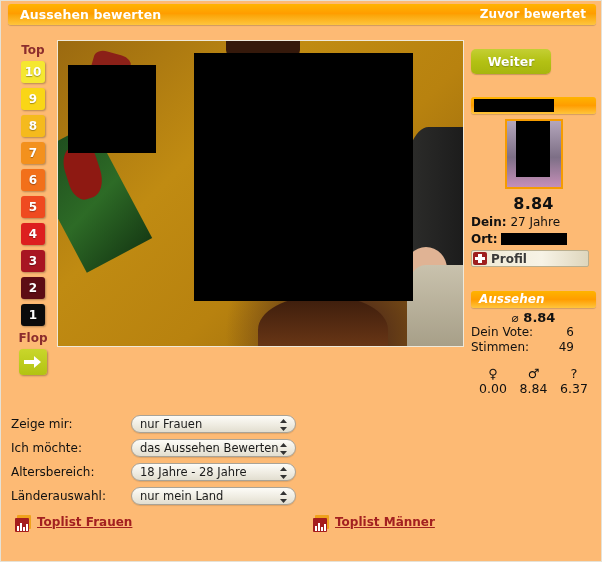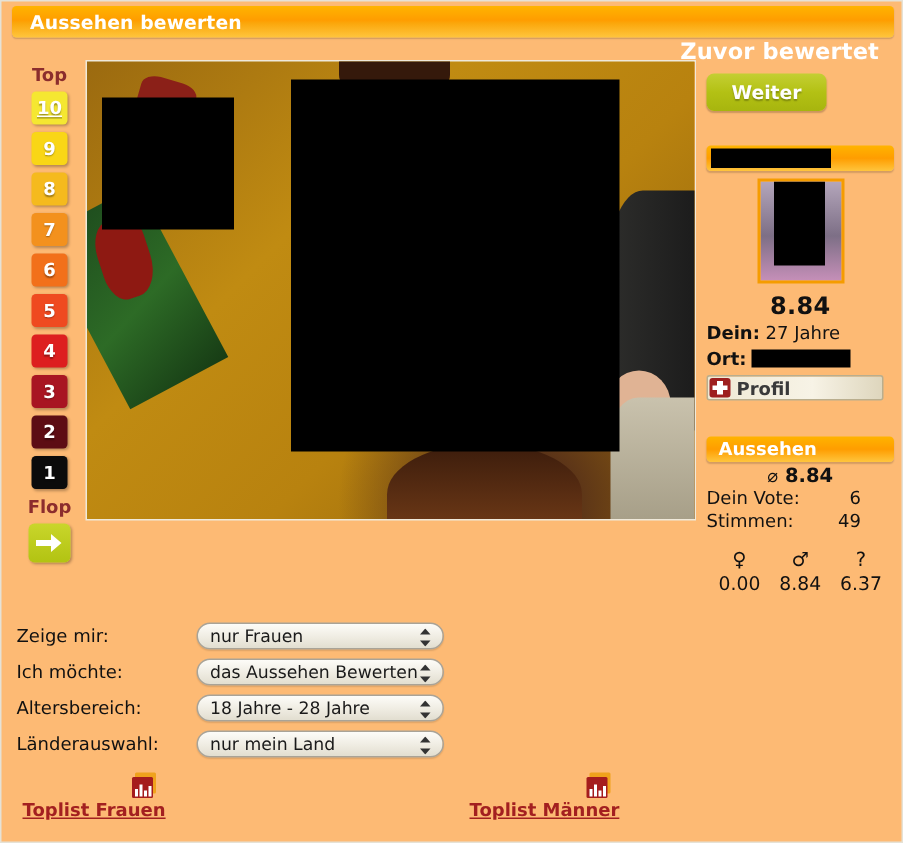--- a/index.html
+++ b/index.html
@@ -39,25 +39,24 @@
     top: 3px;
     font-size: 12.5px;
     font-weight: bold;
     color: #ffffff;
     letter-spacing: .1px;
   }
   .topbar-right {
     position: absolute;
     right: 10px;
     top: 3px;
-    font-size: 15px;
+    font-size: 12px;
     font-weight: bold;
     color: #ffffff;
     letter-spacing: .1px;
-    margin-top: 18px;
   }
 
   
   .rail {
     position: absolute;
     left: 8px;
     top: 42px;
     width: 48px;
     text-align: center;
   }
@@ -280,20 +279,21 @@
     border-radius: 3px;
     background: linear-gradient(to bottom, #ffb400 0%, #ff9d00 50%, #ffc53d 100%);
     box-shadow: 0 1px 1px rgba(0,0,0,0.16);
   }
   .secbar span {
     display: block;
     padding: 1px 0 0 8px;
     font-size: 12px;
     font-weight: bold;
     color: #ffffff;
+    font-style: italic;
   }
   .avg-row {
     text-align: center;
     font-size: 13px;
     font-weight: bold;
     margin-top: 2px;
     color: #111;
   }
   .avg-row .oslash { font-weight: normal; font-size: 12px; }
   .stat-row {
@@ -335,21 +335,21 @@
     position: absolute;
     left: 8px; top: 1px;
     font-size: 11.5px;
     color: #1a1a1a;
     white-space: nowrap;
   }
   .stepper { position: absolute; right: 7px; top: 3px; width: 9px; height: 12px; }
 
   
   .toplinks { position: absolute; top: 514px; left: 0; width: 602px; height: 24px; }
-  .tl { position: absolute; display: flex; align-items: flex-end; cursor: pointer; flex-direction: column; }
+  .tl { position: absolute; display: flex; align-items: flex-start; cursor: pointer; }
   .tl.women { left: 14px; }
   .tl.men { left: 312px; }
   .tl-icon { width: 18px; height: 18px; position: relative; margin-right: 4px; }
   .tl-icon .back {
     position: absolute; left: 2px; top: 0;
     width: 14px; height: 14px; background: #f0a21c; border-radius: 1px;
   }
   .tl-icon .front {
     position: absolute; left: 0; top: 3px;
     width: 14px; height: 14px; background: #a51d1d; border-radius: 1px;
@@ -374,21 +374,21 @@
 <div id="page">
 
   <div class="topbar">
     <div class="topbar-left">Aussehen bewerten</div>
     <div class="topbar-right">Zuvor bewertet</div>
   </div>
 
   <div class="rail">
     <div class="rail-cap">Top</div>
     <div id="rate-buttons">
-        <div class="rate-btn" style="background: rgb(245, 231, 49); text-decoration: underline;">10</div>
+        <div class="rate-btn" style="background: rgb(245, 231, 49);">10</div>
         <div class="rate-btn" style="background: rgb(249, 214, 22);">9</div>
         <div class="rate-btn" style="background: rgb(245, 186, 29);">8</div>
         <div class="rate-btn" style="background: rgb(243, 145, 29);">7</div>
         <div class="rate-btn" style="background: rgb(242, 112, 26);">6</div>
         <div class="rate-btn" style="background: rgb(239, 74, 32);">5</div>
         <div class="rate-btn" style="background: rgb(221, 31, 31);">4</div>
         <div class="rate-btn" style="background: rgb(168, 21, 34);">3</div>
         <div class="rate-btn" style="background: rgb(93, 13, 20);">2</div>
         <div class="rate-btn" style="background: rgb(11, 11, 11);">1</div>
       </div>

